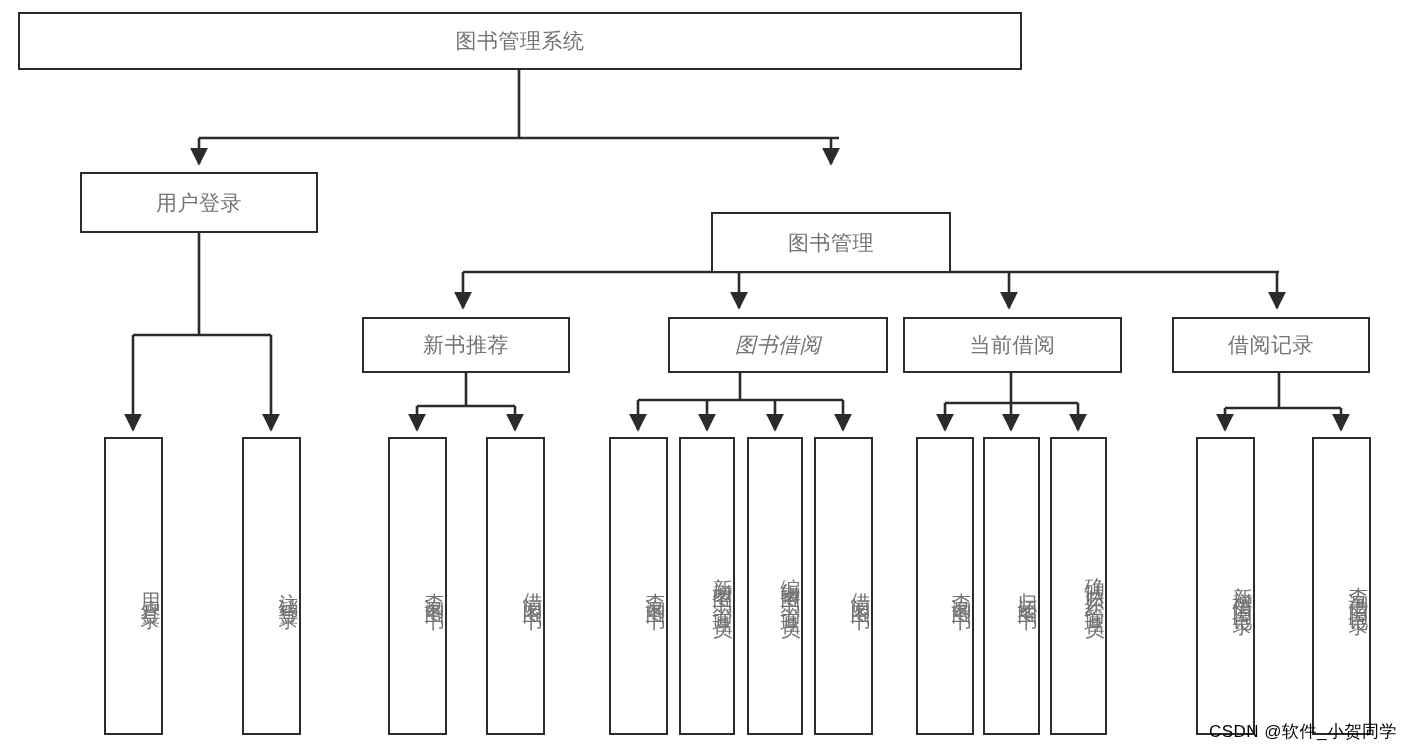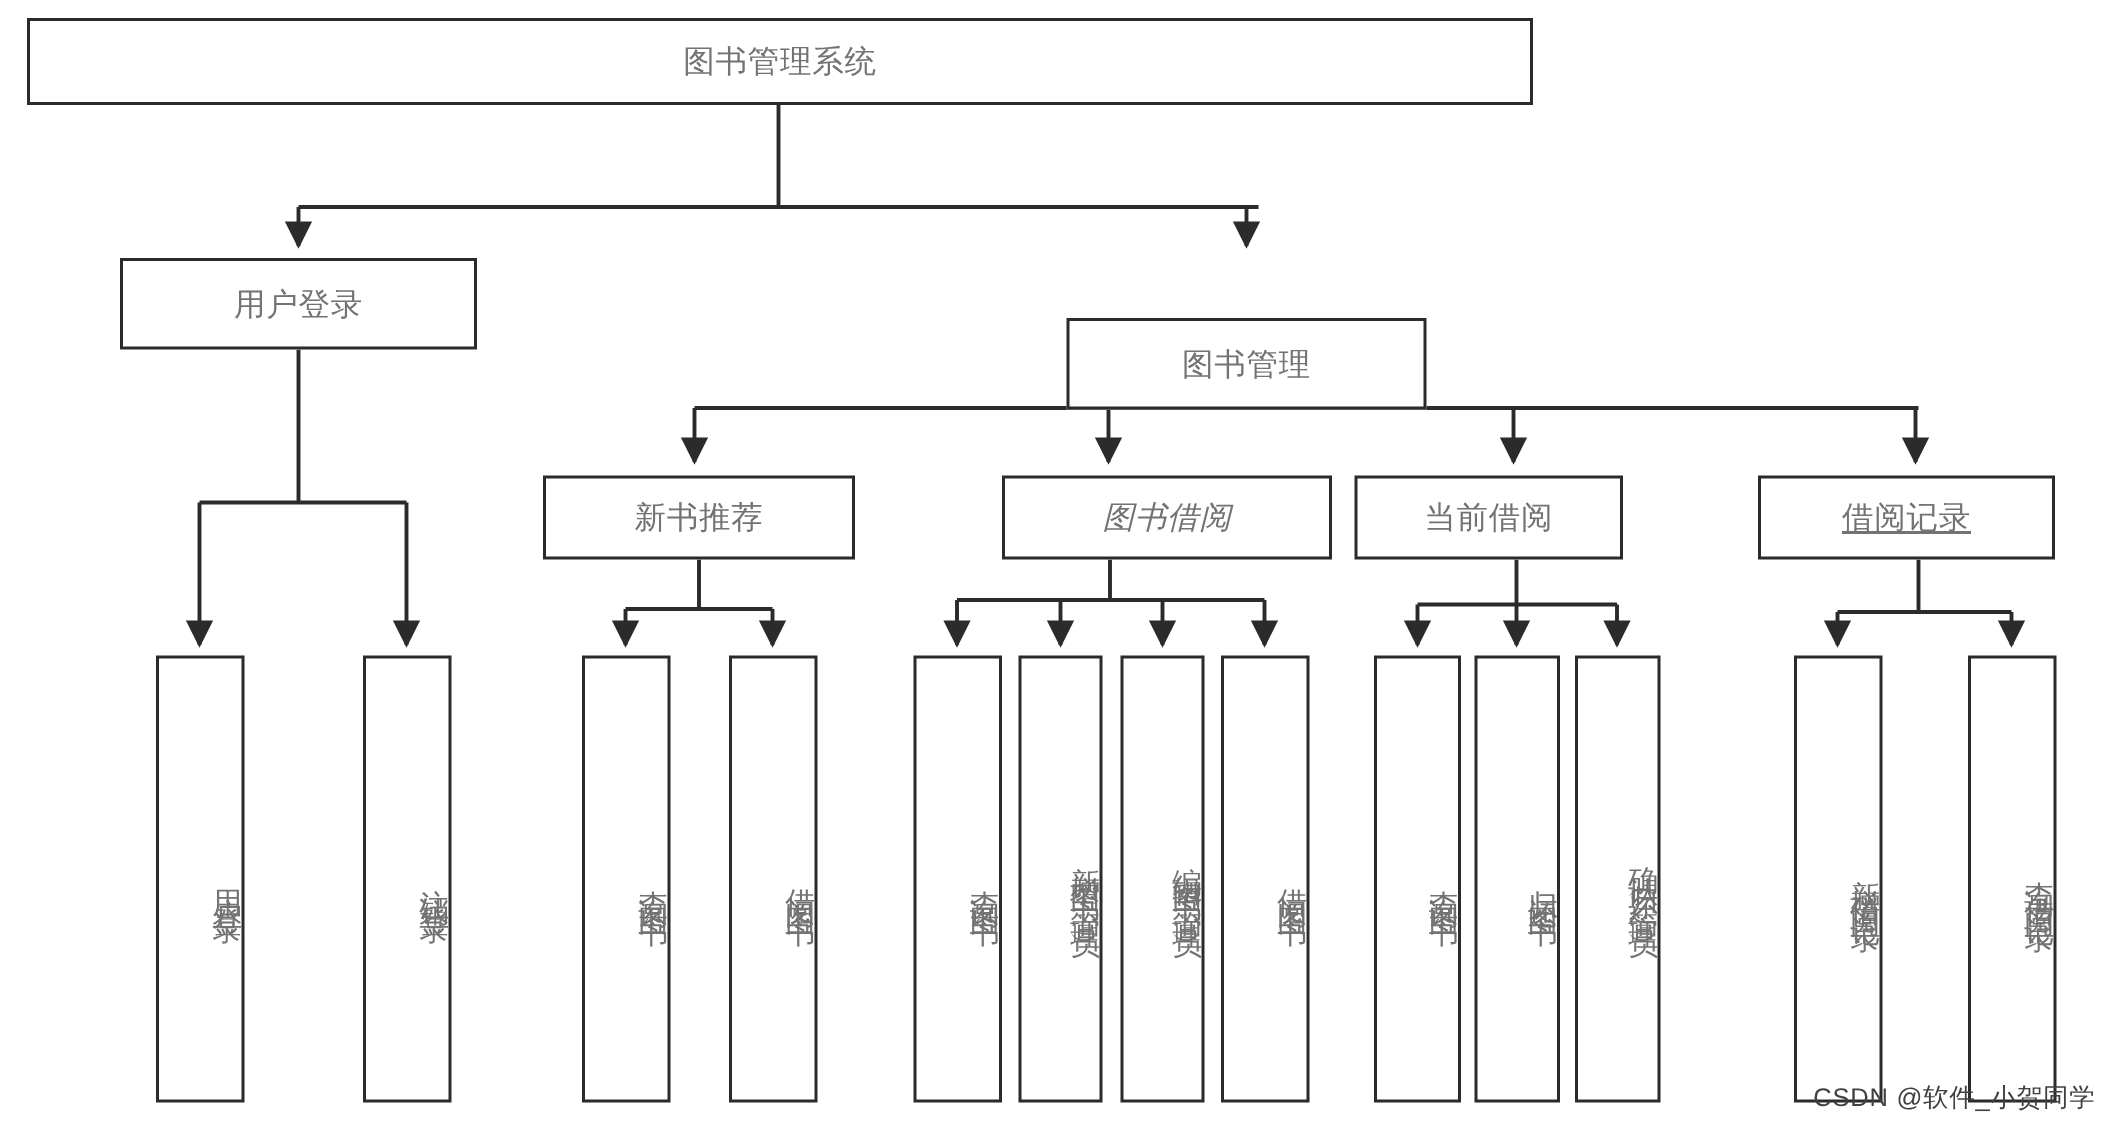--- a/index.html
+++ b/index.html
@@ -51,21 +51,21 @@
   .node.vert .vtext {
     writing-mode: vertical-rl;
     text-orientation: upright;
     white-space: nowrap;
   }
   .watermark {
     position: absolute;
     right: 8px;
     bottom: 4px;
     font-size: 17px;
-    color: #404040;
+    color: #000000;
     letter-spacing: 0.5px;
     white-space: nowrap;
   }
 </style>
 </head>
 <body>
 
 <div id="canvas">
 
   <svg class="wires" viewBox="0 0 1405 747" xmlns="http://www.w3.org/2000/svg">
@@ -128,24 +128,24 @@
   <div class="node horiz" style="left:711px; top:172px; width:240px; height:61px;margin-top:40px;">
     <span>图书管理</span>
   </div>
 
   <div class="node horiz" style="left:362px; top:317px; width:208px; height:56px;">
     <span>新书推荐</span>
   </div>
   <div class="node horiz" style="left:668px; top:317px; width:220px; height:56px;font-style:italic;">
     <span>图书借阅</span>
   </div>
-  <div class="node horiz" style="left:903px; top:317px; width:179px; height:56px;">
+  <div class="node horiz" style="left:903px; top:317px; width:219px; height:56px;">
     <span>当前借阅</span>
   </div>
-  <div class="node horiz" style="left:1172px; top:317px; width:198px; height:56px;text-decoration:underline;">
+  <div class="node horiz" style="left:1172px; top:317px; width:198px; height:56px;">
     <span>借阅记录</span>
   </div>
 
   <div class="node vert" style="left:104px; top:437px; width:59px; height:298px;">
     <span class="vtext">用户登录</span>
   </div>
   <div class="node vert" style="left:242px; top:437px; width:59px; height:298px;">
     <span class="vtext">注销登录</span>
   </div>
 

